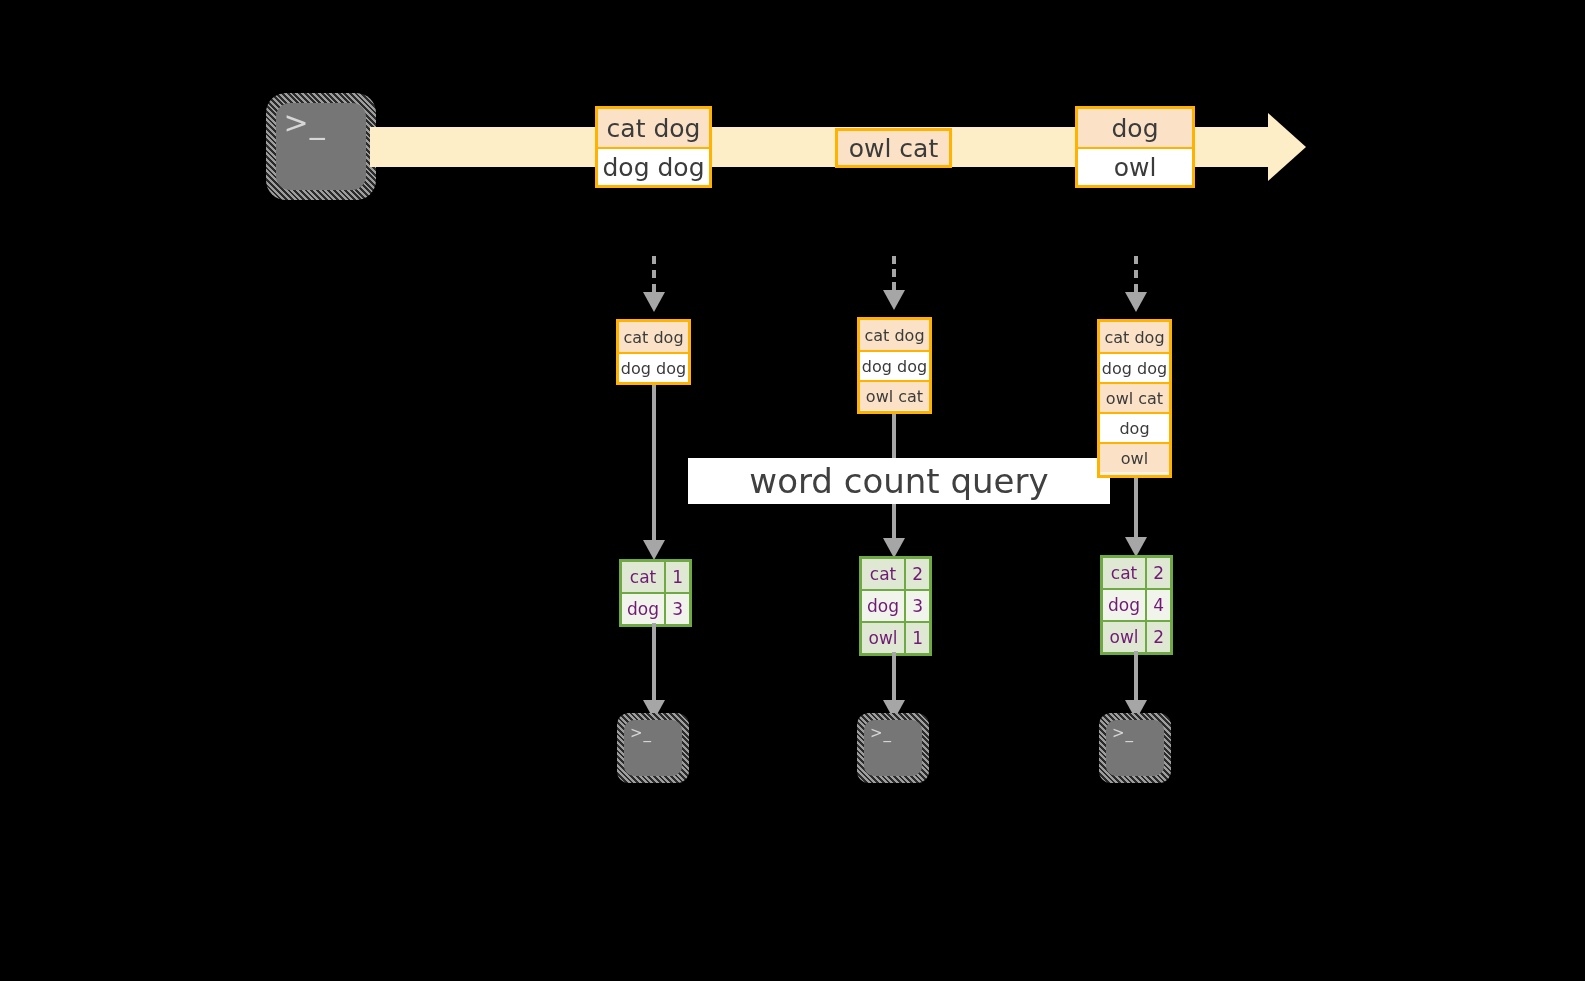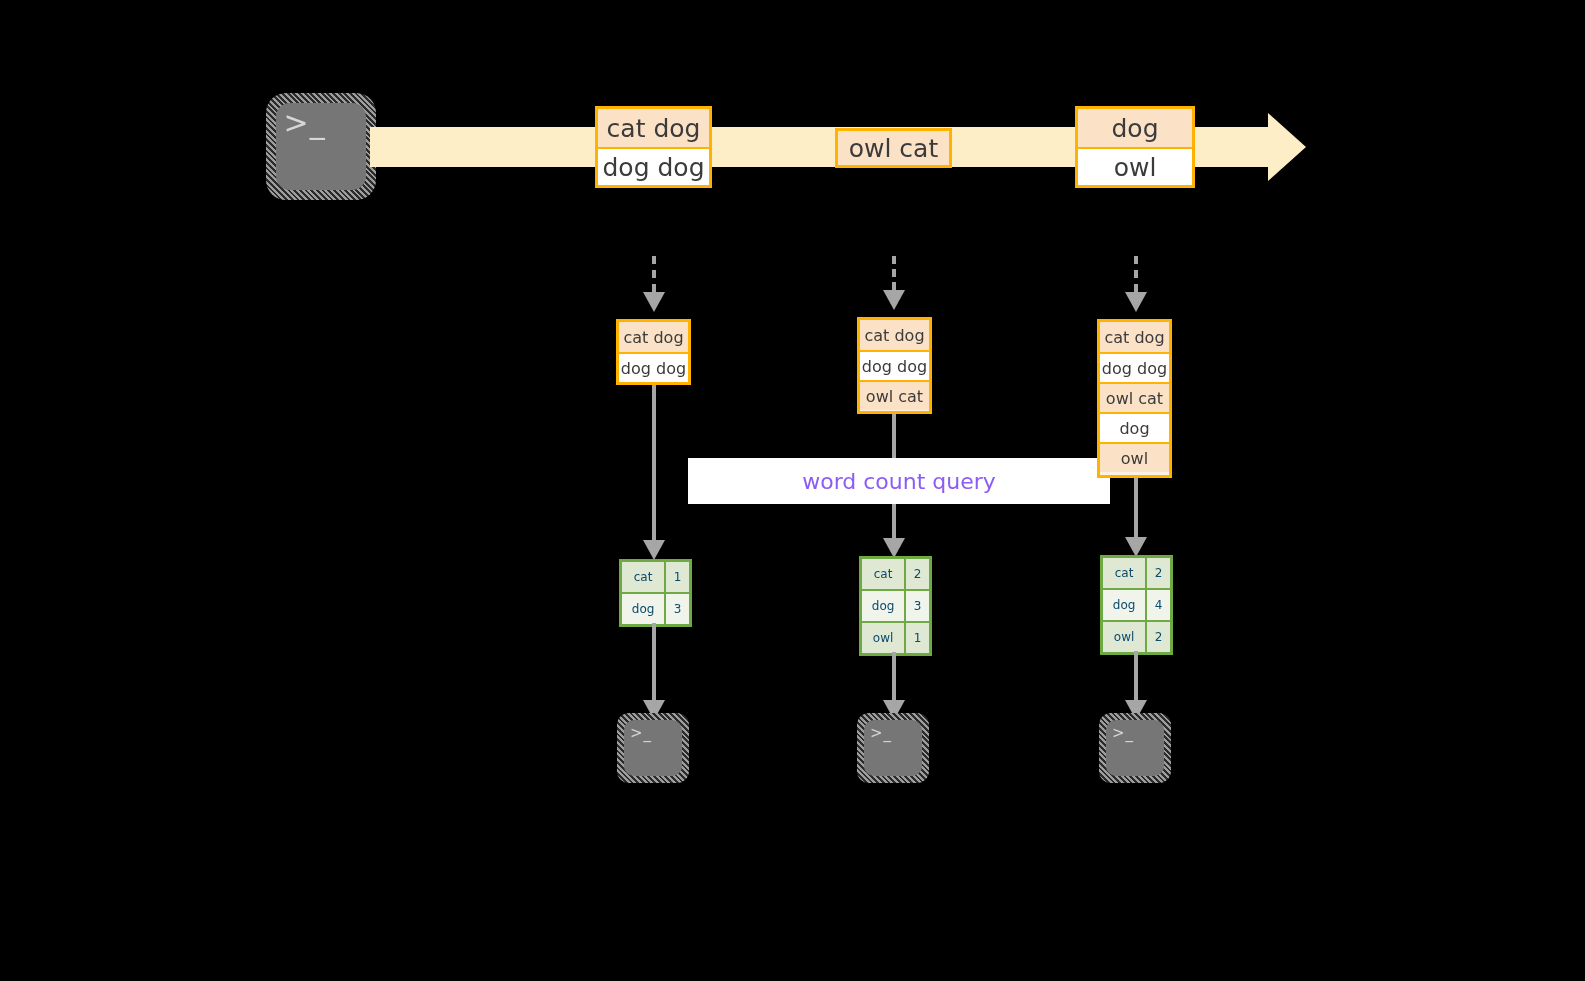--- a/index.html
+++ b/index.html
@@ -97,22 +97,22 @@
     display: flex;
     height: 30px;
   }
   .restable .row + .row { border-top: 2px solid #6fa944; }
   .restable .row .k,
   .restable .row .v {
     box-sizing: border-box;
     display: flex;
     align-items: center;
     justify-content: center;
-    font-size: 12px;
-    color: #0c4a6e;
+    font-size: 17px;
+    color: #701a75;
   }
   .restable .row .k { width: 48px; border-right: 2px solid #6fa944; }
   .restable .row .v { width: 25px; }
   .restable .row.dark  .k, .restable .row.dark  .v { background: #dfe8d3; }
   .restable .row.light .k, .restable .row.light .v { background: #f0f4ea; }
 
   
   .vline {
     position: absolute;
     width: 4px;
@@ -133,22 +133,22 @@
 
   
   .query-band {
     position: absolute;
     background: #ffffff;
     display: flex;
     align-items: center;
     justify-content: center;
   }
   .query-band .label {
-    font-size: 22px;
-    color: #8b5cf6;
+    font-size: 34px;
+    color: #404040;
     white-space: nowrap;
   }
 </style>
 </head>
 <body>
 
 <div id="stage">
 
   <div class="term big" style="left:266px; top:93px; width:110px; height:107px;">
     <div class="inner"></div>

